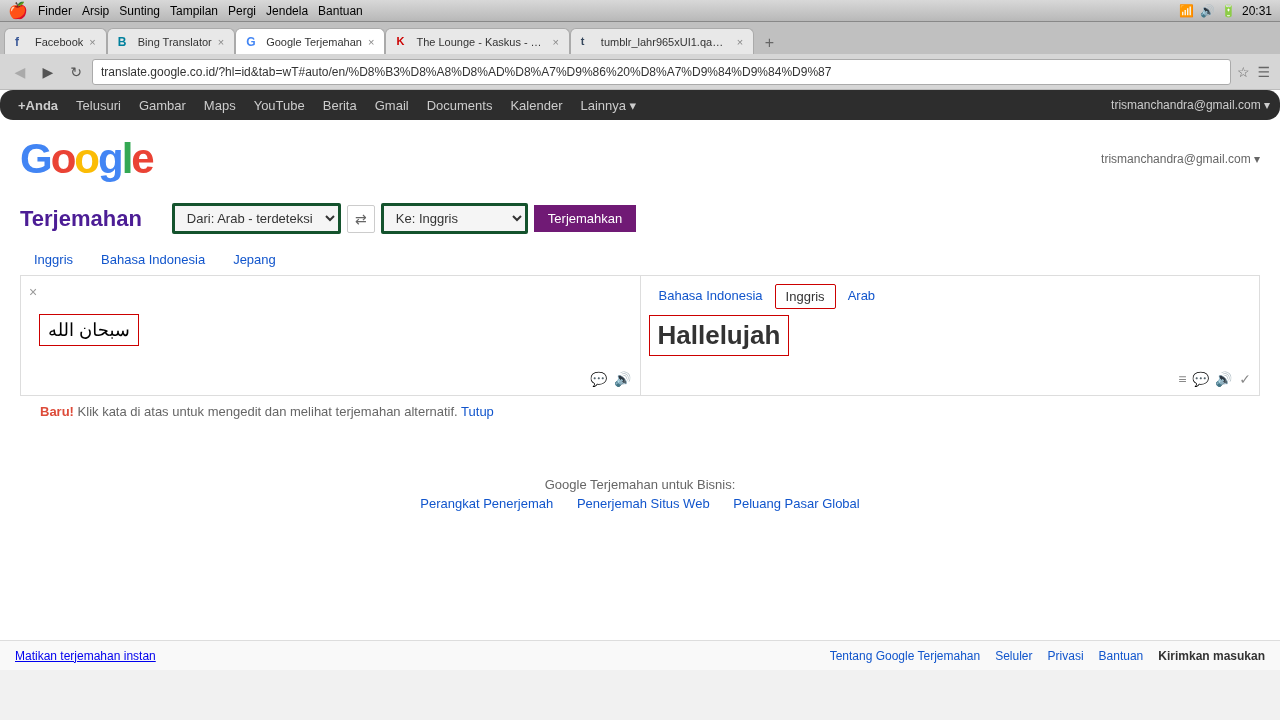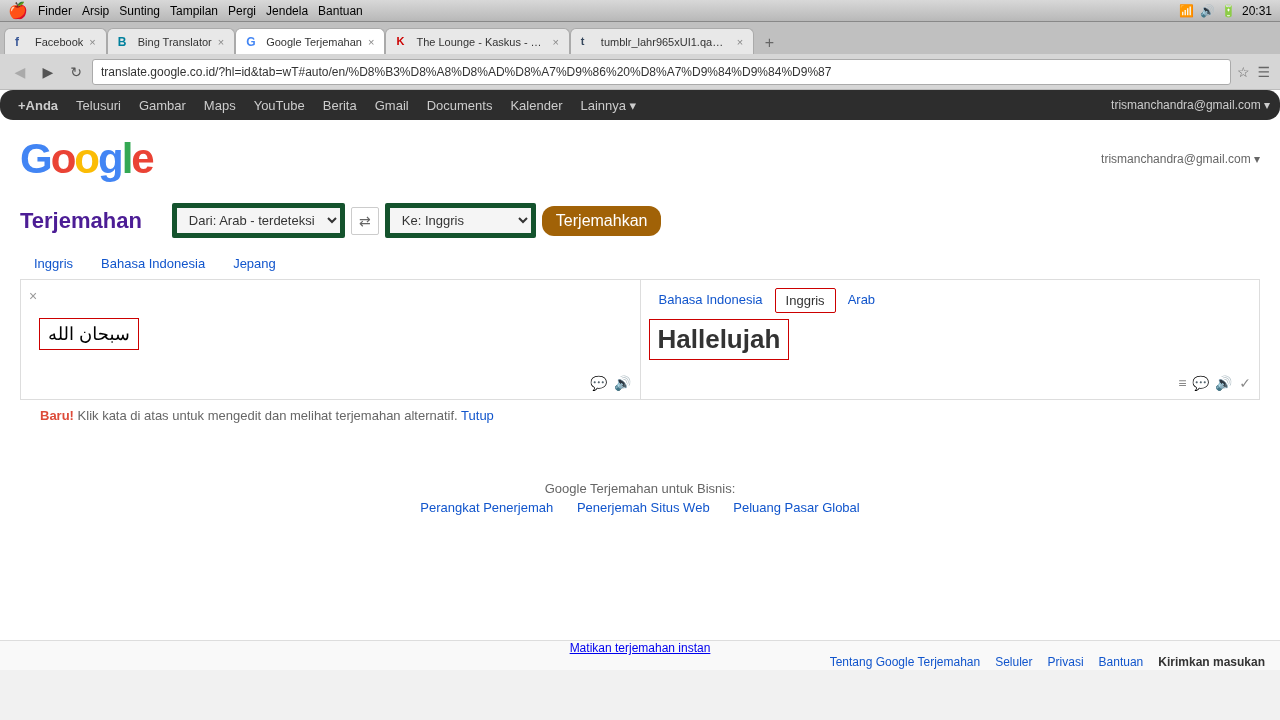--- a/index.html
+++ b/index.html
@@ -137,43 +137,43 @@
     .translate-title { color: #4c1d95; font-size: 22px; font-weight: bold; display: inline-block; margin-right: 20px; }
 
     .translate-controls {
       display: inline-flex;
       align-items: center;
       gap: 6px;
     }
     .lang-dropdown {
       padding: 4px 8px;
       font-size: 13px;
-      border: 5px solid #14532d;
+      border: 3px solid #14532d;
       border-radius: 2px;
       background: #f5f5f5;
       cursor: pointer;
       color: #333;
     }
     .swap-btn {
       background: none;
       border: 1px solid #ccc;
       border-radius: 2px;
       width: 28px; height: 28px;
       cursor: pointer;
       font-size: 14px;
       color: #666;
       display: flex; align-items: center; justify-content: center;
     }
     .translate-btn {
-      background: #a16207;
+      background: #701a75;
       color: #fff;
       border: none;
-      border-radius: 12px;
+      border-radius: 0;
       padding: 6px 14px;
-      font-size: 16px;
+      font-size: 13px;
       cursor: pointer;
     }
 
     
     .lang-tabs-row {
       display: flex;
       border-bottom: 1px solid #ddd;
       margin-top: 10px;
     }
     .lang-tab {
@@ -281,21 +281,20 @@
       bottom: 0;
       left: 0;
       right: 0;
       height: 30px;
       background: #f9f9f9;
       border-top: 1px solid #ddd;
       display: flex;
       align-items: center;
       padding: 0 15px;
       font-size: 12px;
-      flex-direction: column;
     }
     .footer-right { margin-left: auto; display: flex; gap: 15px; }
     .footer-right a { color: #1155CC; text-decoration: none; }
     .footer-right .kirim { color: #333; font-weight: 700; }
   </style>
 </head>
 <body>
 
 <div class="os-menubar">
   <span class="os-menubar-apple">🍎</span>

